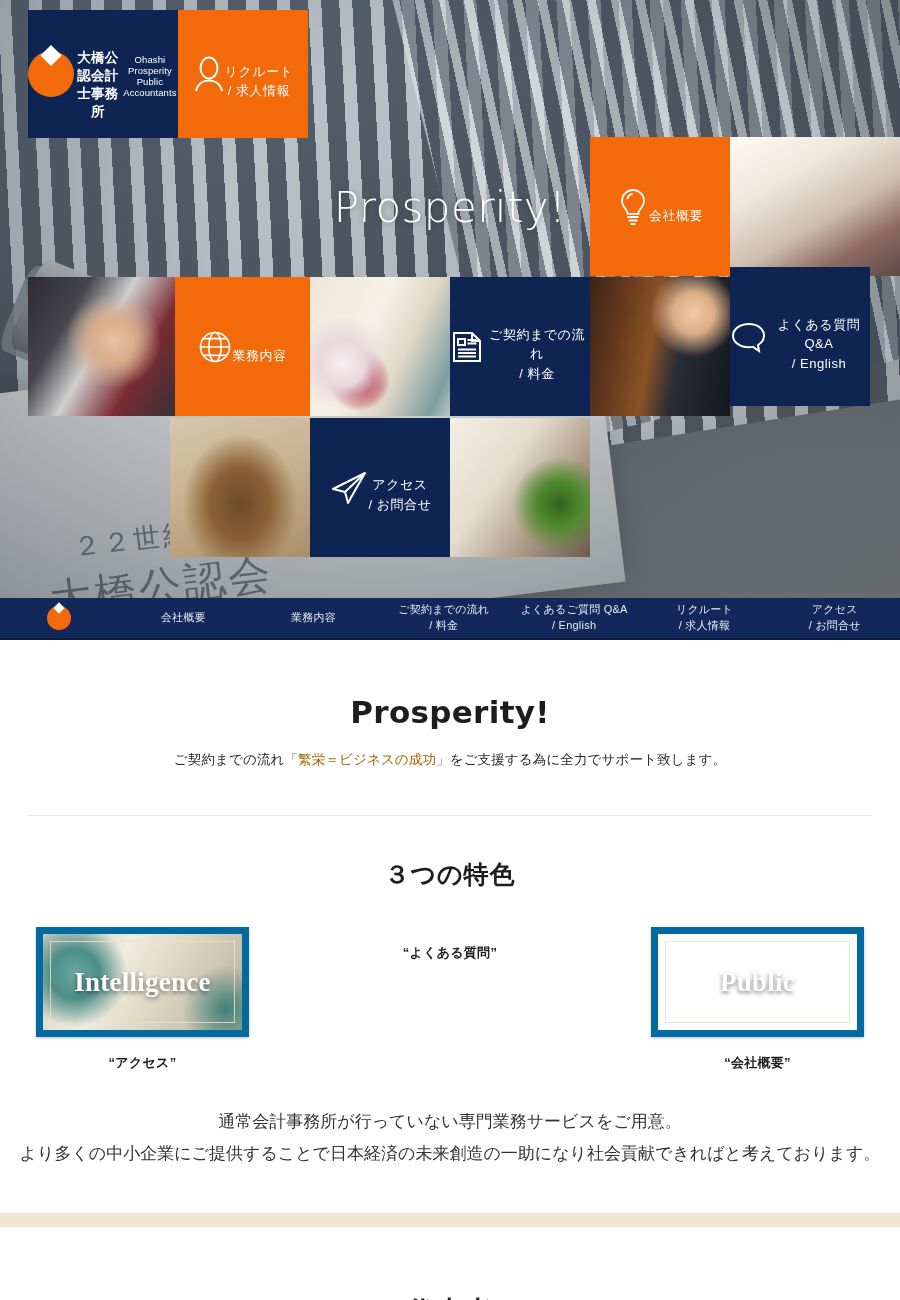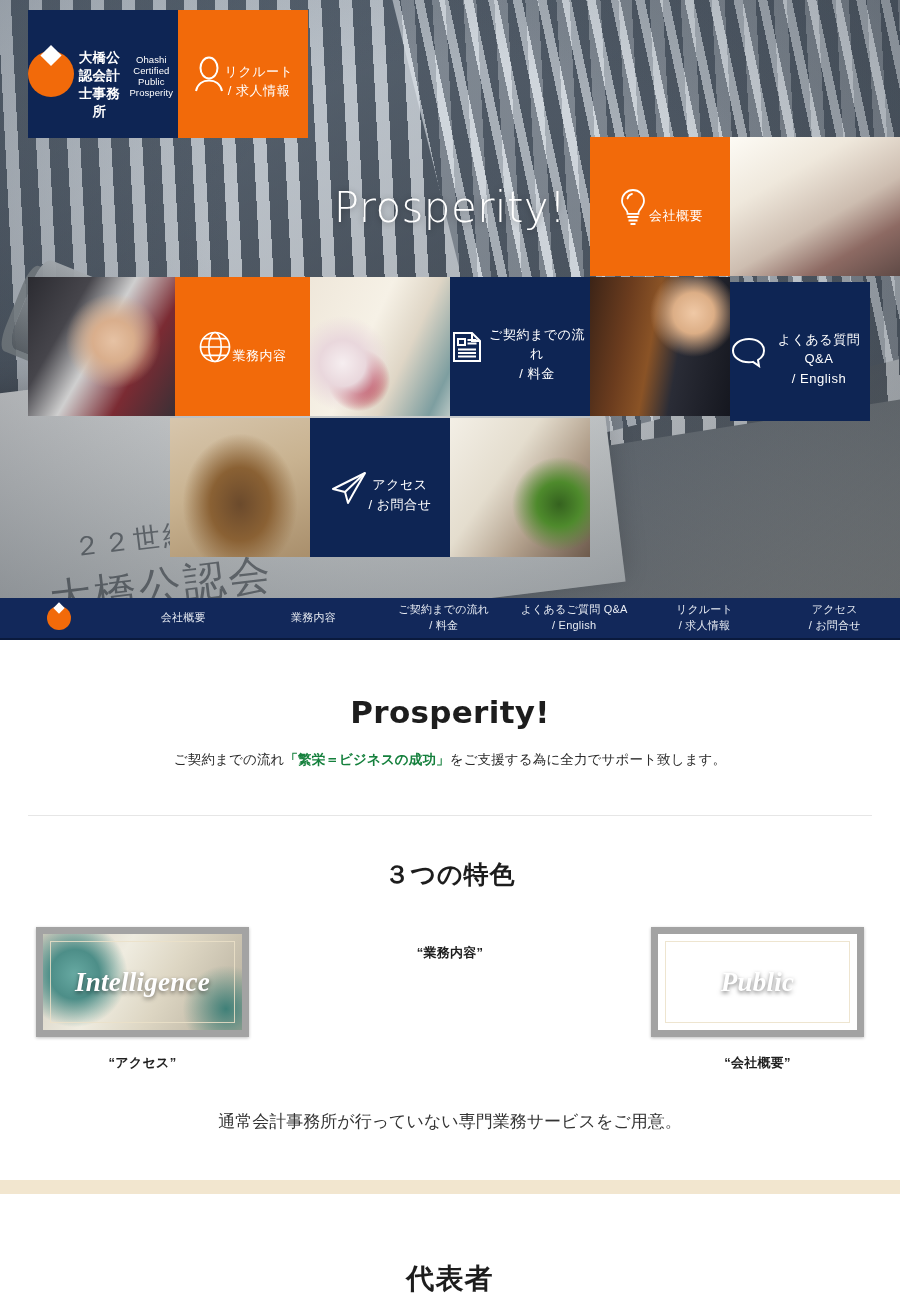--- a/index.html
+++ b/index.html
@@ -162,35 +162,34 @@
   .rule { height: 1px; background: #e6e6e6; margin: 0 28px; }
 
   .intro { padding-top: 54px; padding-bottom: 46px; text-align: center; }
   .intro h1 {
     font-size: 31px; font-weight: bold; color: #1d1d1d; letter-spacing: .01em;
     font-family: "DejaVu Sans", sans-serif;
   }
   .intro p {
     margin-top: 21px; font-size: 13.5px; color: #2b2b2b; letter-spacing: .01em;
   }
-  .hl { color: #15803d; font-weight: bold; }
+  .hl { color: #a16207; font-weight: normal; }
 
   .features { padding-top: 42px; padding-bottom: 22px; text-align: center; }
   .features h2 {
     font-size: 25px; font-weight: bold; color: #1d1d1d; letter-spacing: .04em; font-family: Liberation Serif, serif;
   }
   .cards {
     display: flex; justify-content: space-between; margin-top: 36px; padding: 0 36px;
   }
   .card { width: 213px; }
   .card-frame {
     position: relative; width: 213px; height: 110px;
-    border: 7px solid #a3a3a3; overflow: hidden;
+    border: 7px solid #0369a1; overflow: hidden;
     box-shadow: 0 1px 3px rgba(0,0,0,.25);
-    font-style: italic;
   }
   .card-inner { position: absolute; inset: 0; }
   .card-border {
     position: absolute; left: 7px; top: 7px; right: 7px; bottom: 7px;
     border: 1px solid rgba(235,225,200,.85);
   }
   .card-word {
     position: absolute; inset: 0; display: flex; align-items: center; justify-content: center;
     color: #ffffff; font-family: "Liberation Serif", "DejaVu Serif", serif;
     font-weight: bold; font-size: 27px; letter-spacing: .01em;
@@ -256,21 +255,21 @@
   <div class="photo p-stairs" style="left:730px; top:137px; width:170px; height:139px;"></div>
   <div class="photo p-arch" style="left:170px; top:418px; width:140px; height:139px;"></div>
   <div class="photo p-plant" style="left:450px; top:418px; width:140px; height:139px;"></div>
 
   <div class="tile logo-tile" style="left:28px; top:10px; width:150px; height:128px; justify-content:center;">
     <div class="logo-mark">
       <div class="logo-circle"></div>
         <div class="logo-diamond"></div>
     </div>
     <div class="logo-jp" style="margin-top:22px;">大橋公認会計士事務所</div>
-    <div class="logo-en">Ohashi Certified Public Prosperity</div>
+    <div class="logo-en">Ohashi Prosperity Public Accountants</div>
   </div>
 
   <div class="tile orange" style="left:178px; top:10px; width:130px; height:128px; justify-content:center;">
     <div class="tile-icon">
       <svg width="32" height="36" viewBox="0 0 32 36" fill="none" stroke="#fff" stroke-width="2">
         <ellipse cx="16" cy="12" rx="8.5" ry="10.5"></ellipse>
         <path d="M3 35c1.5-7 7-10.5 13-10.5S27.5 28 29 35"></path>
       </svg>
     </div>
     <div class="tile-label" style="margin-top:14px;">
@@ -313,21 +312,21 @@
         <rect x="8" y="9" width="7" height="6"></rect>
         <path d="M17.5 10h9M17.5 13.5h9M8 19.5h18M8 23h18M8 26.5h18"></path>
       </svg>
     </div>
     <div class="tile-label" style="margin-top:15px;">
       <span>ご契約までの流れ</span>
       <span class="l2">/ 料金</span>
     </div>
   </div>
 
-  <div class="tile navy" style="left:730px; top:282px; width:140px; height:139px; justify-content:flex-end;">
+  <div class="tile navy" style="left:730px; top:267px; width:140px; height:139px; justify-content:flex-end;">
     <div class="tile-icon">
       <svg width="38" height="32" viewBox="0 0 38 32" fill="none" stroke="#fff" stroke-width="2">
         <path d="M19 3C10 3 3 8.2 3 14.7c0 6.4 7 11.6 16 11.6 1.4 0 2.8-.1 4-.4l6 4.1-1-6c3.6-2.1 6-5.5 6-9.3C34 8.2 28 3 19 3z"></path>
       </svg>
     </div>
     <div class="tile-label" style="margin-top:15px;">
       <span>よくある質問 Q&amp;A</span>
       <span class="l2">/ English</span>
     </div>
   </div>
@@ -393,35 +392,36 @@
     <div class="card">
       <div class="card-frame">
         <div class="card-inner c-intelligence"></div>
         <div class="card-border"></div>
         <div class="card-word">Intelligence</div>
       </div>
       <div class="card-cap">“アクセス”</div>
     </div>
 
     <div class="card">
-      <div class="card-cap">“業務内容”</div>
+      <div class="card-cap">“よくある質問”</div>
     </div>
 
     <div class="card">
       <div class="card-frame">
         <div class="card-inner c-speed"></div>
         <div class="card-border"></div>
         <div class="card-word">Public</div>
       </div>
       <div class="card-cap">“会社概要”</div>
     </div>
   </div>
 
   <div class="feat-note">
     <div>通常会計事務所が行っていない専門業務サービスをご用意。</div>
+    <div>より多くの中小企業にご提供することで日本経済の未来創造の一助になり社会貢献できればと考えております。</div>
   </div>
 </div>
 
 <div class="beige-bar"></div>
 
 <div class="sec leader">
   <h2>代表者</h2>
 
 </div>
 

